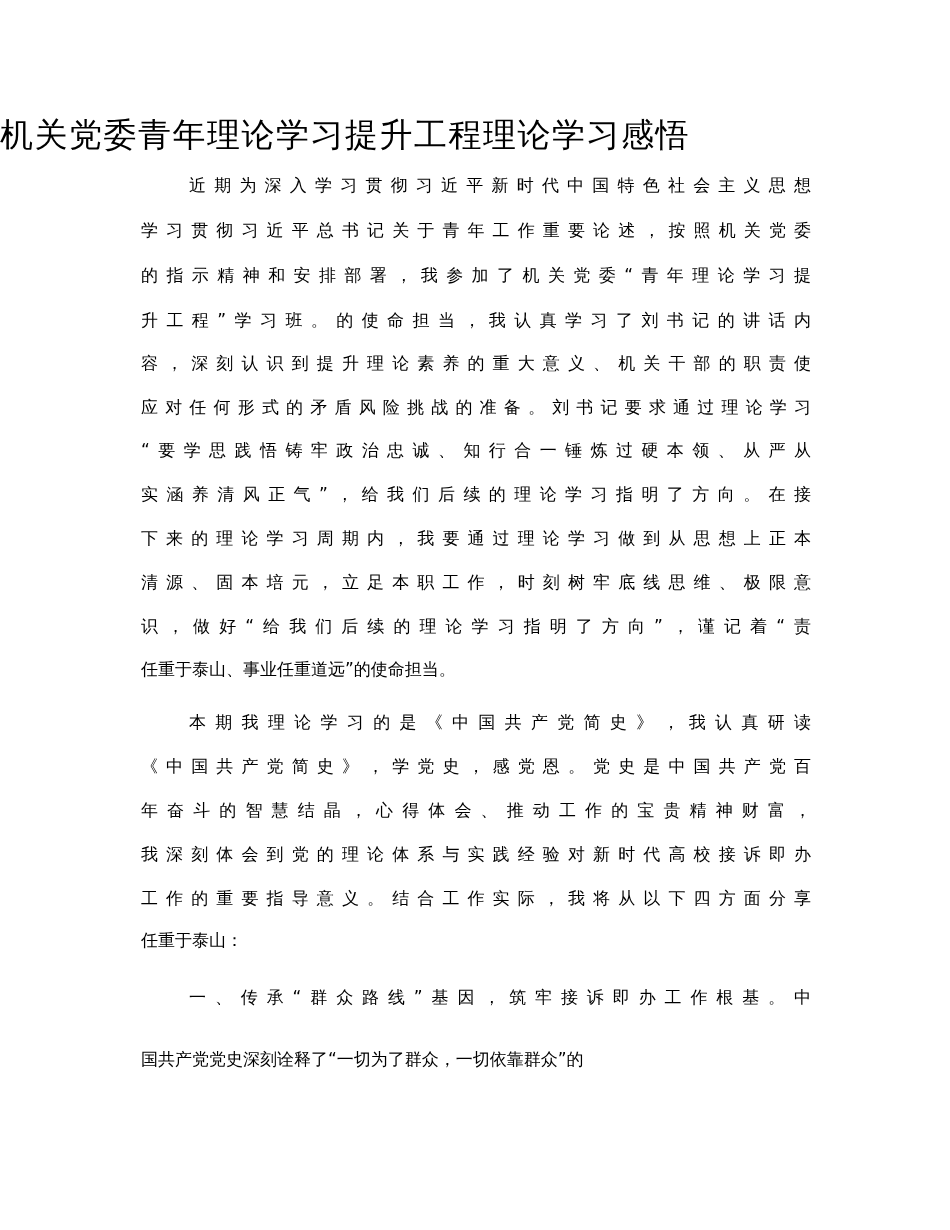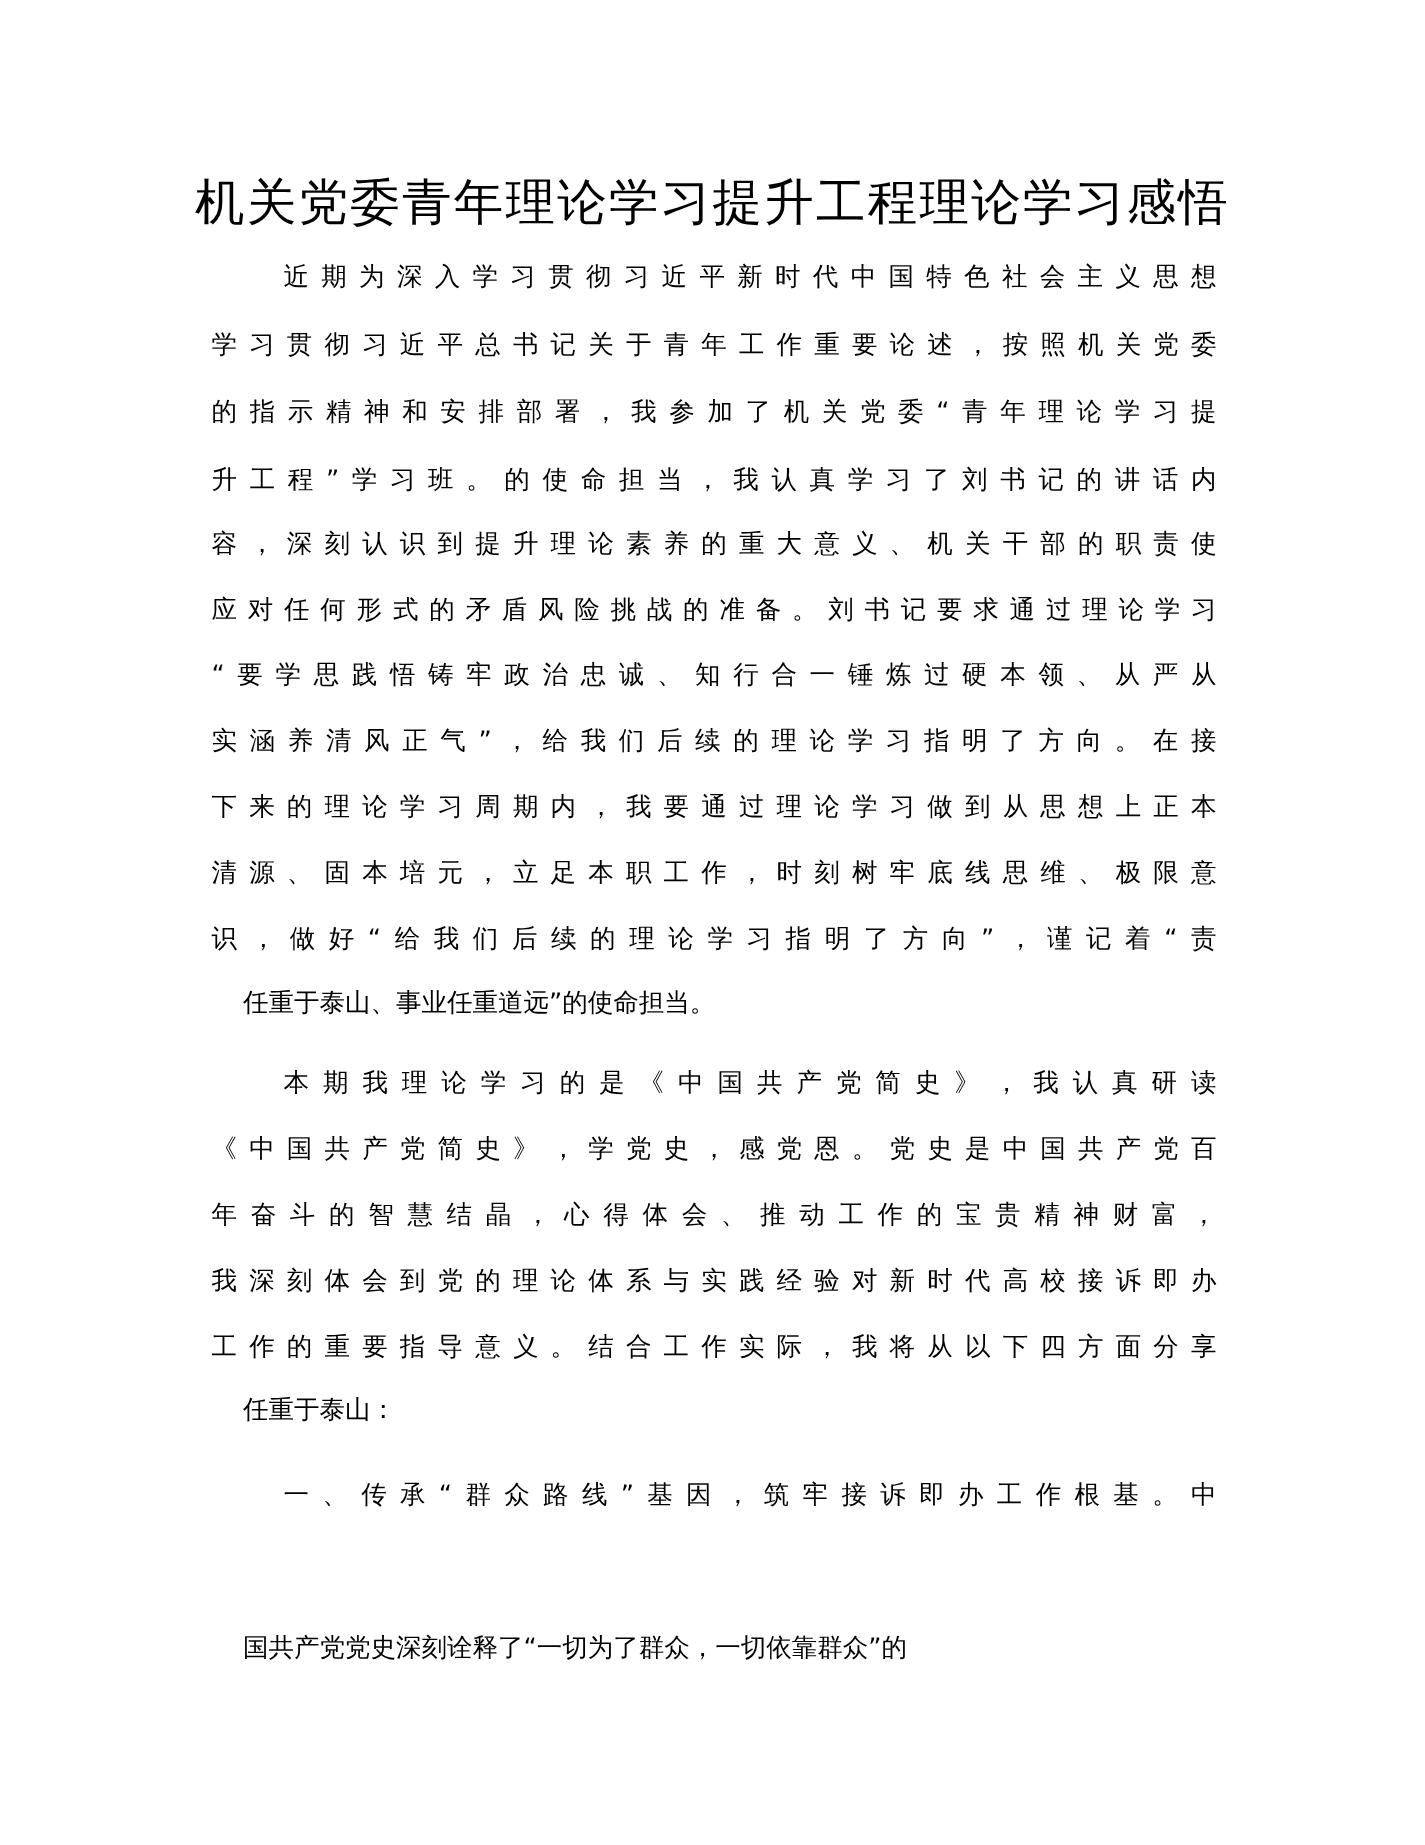--- a/index.html
+++ b/index.html
@@ -19,39 +19,38 @@
       position: absolute;
       left: 0; top: 0;
       width: 950px; height: 1230px;
       background: #ffffff;
     }
     .title {
       position: absolute;
       left: 0;
       width: 950px;
       top: 113px;
-      text-align: center;
       font-size: 33px;
       line-height: 44px;
       letter-spacing: 1.5px;
       white-space: nowrap;
     }
     .line {
       position: absolute;
       left: 141px;
       width: 670px;
       font-size: 17px;
       line-height: 44px;
       height: 44px;
       white-space: nowrap;
       text-align: justify;
       text-align-last: justify;
     }
     .line.indent { left: 189px; width: 622px; }
-    .line.last { text-align-last: left; margin-left: 21px; }
+    .line.last { text-align-last: left; }
   </style>
 </head>
 <body>
 
 <div class="page">
   <div class="title">机关党委青年理论学习提升工程理论学习感悟</div>
 
   <div>
     <div class="line indent" style="top:163px">近期为深入学习贯彻习近平新时代中国特色社会主义思想</div>
     <div class="line" style="top:208px">学习贯彻习近平总书记关于青年工作重要论述，按照机关党委</div>
@@ -71,15 +70,15 @@
     <div class="line indent" style="top:700px">本期我理论学习的是《中国共产党简史》，我认真研读</div>
     <div class="line" style="top:744px">《中国共产党简史》，学党史，感党恩。党史是中国共产党百</div>
     <div class="line" style="top:788px">年奋斗的智慧结晶，心得体会、推动工作的宝贵精神财富，</div>
     <div class="line" style="top:832px">我深刻体会到党的理论体系与实践经验对新时代高校接诉即办</div>
     <div class="line" style="top:876px">工作的重要指导意义。结合工作实际，我将从以下四方面分享</div>
     <div class="line last" style="top:918px">任重于泰山：</div>
   </div>
 
   <div>
     <div class="line indent" style="top:975px">一、传承“群众路线”基因，筑牢接诉即办工作根基。中</div>
-    <div class="line last" style="top:1077px">国共产党党史深刻诠释了“一切为了群众，一切依靠群众”的</div>
+    <div class="line last" style="top:1037px">国共产党党史深刻诠释了“一切为了群众，一切依靠群众”的</div>
   </div>
 </div>
 
 </body></html>

